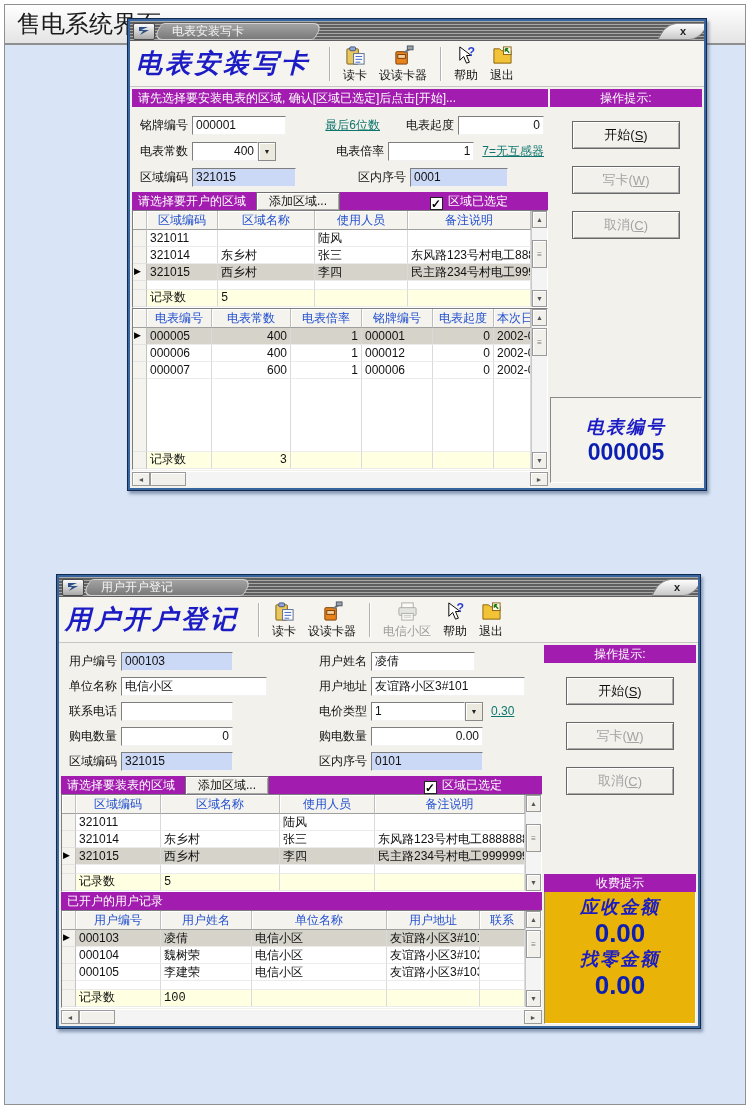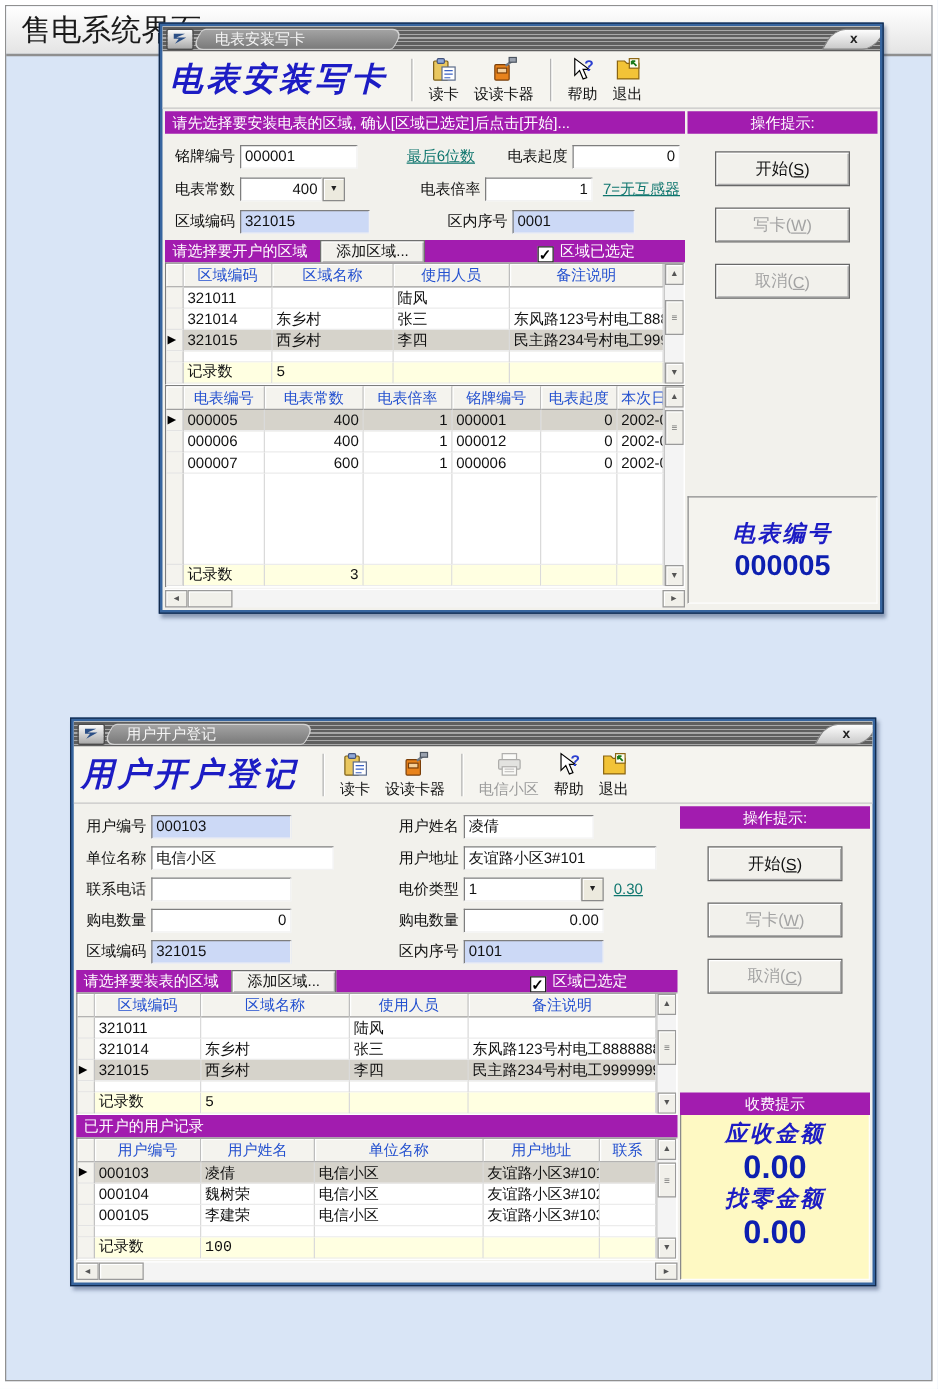--- a/index.html
+++ b/index.html
@@ -80,21 +80,21 @@
   .hsc-track{flex:1;}
 
   
   .panel-btn{width:106px;height:26px;margin:0 auto;background:#f2f1ec;border:1px solid #686868;box-shadow:inset 1px 1px 0 #fff, inset -1px -1px 0 #a9a9a9;font-size:13px;color:#111;display:flex;align-items:center;justify-content:center;white-space:nowrap;}
   .panel-btn.disabled{color:#a3a3a3;}
   .k{text-decoration:underline;}
   .gap14{height:14px;} .gap17{height:17px;}
   .display-box{margin-top:auto;margin-bottom:3px;height:84px;border:1px solid;border-color:#8a8a8a #fdfdfd #fdfdfd #8a8a8a;display:flex;flex-direction:column;align-items:center;justify-content:center;background:#f4f3ee;}
   .blue-cal{font-family:"DejaVu Serif",serif;font-style:italic;font-weight:bold;color:#1c1cc4;font-size:18px;letter-spacing:2px;white-space:nowrap;}
   .blue-num{font-weight:bold;color:#0d1fb0;font-size:23px;line-height:26px;white-space:nowrap;}
-  .fee-box{flex:1;border:1px solid;border-color:#8a8a8a #fdfdfd #fdfdfd #8a8a8a;border-top:none;display:flex;flex-direction:column;align-items:center;padding-top:3px;background:#fef9c3;}
+  .fee-box{flex:1;border:1px solid;border-color:#8a8a8a #fdfdfd #fdfdfd #8a8a8a;border-top:none;display:flex;flex-direction:column;align-items:center;padding-top:3px;background:#eab308;}
   .fee-box .blue-num{font-size:26px;line-height:28px;}
 </style>
 </head>
 <body>
 
 <div class="page">
   <div class="page-header">
     <span class="page-title">售电系统界面</span>
   </div>
 

